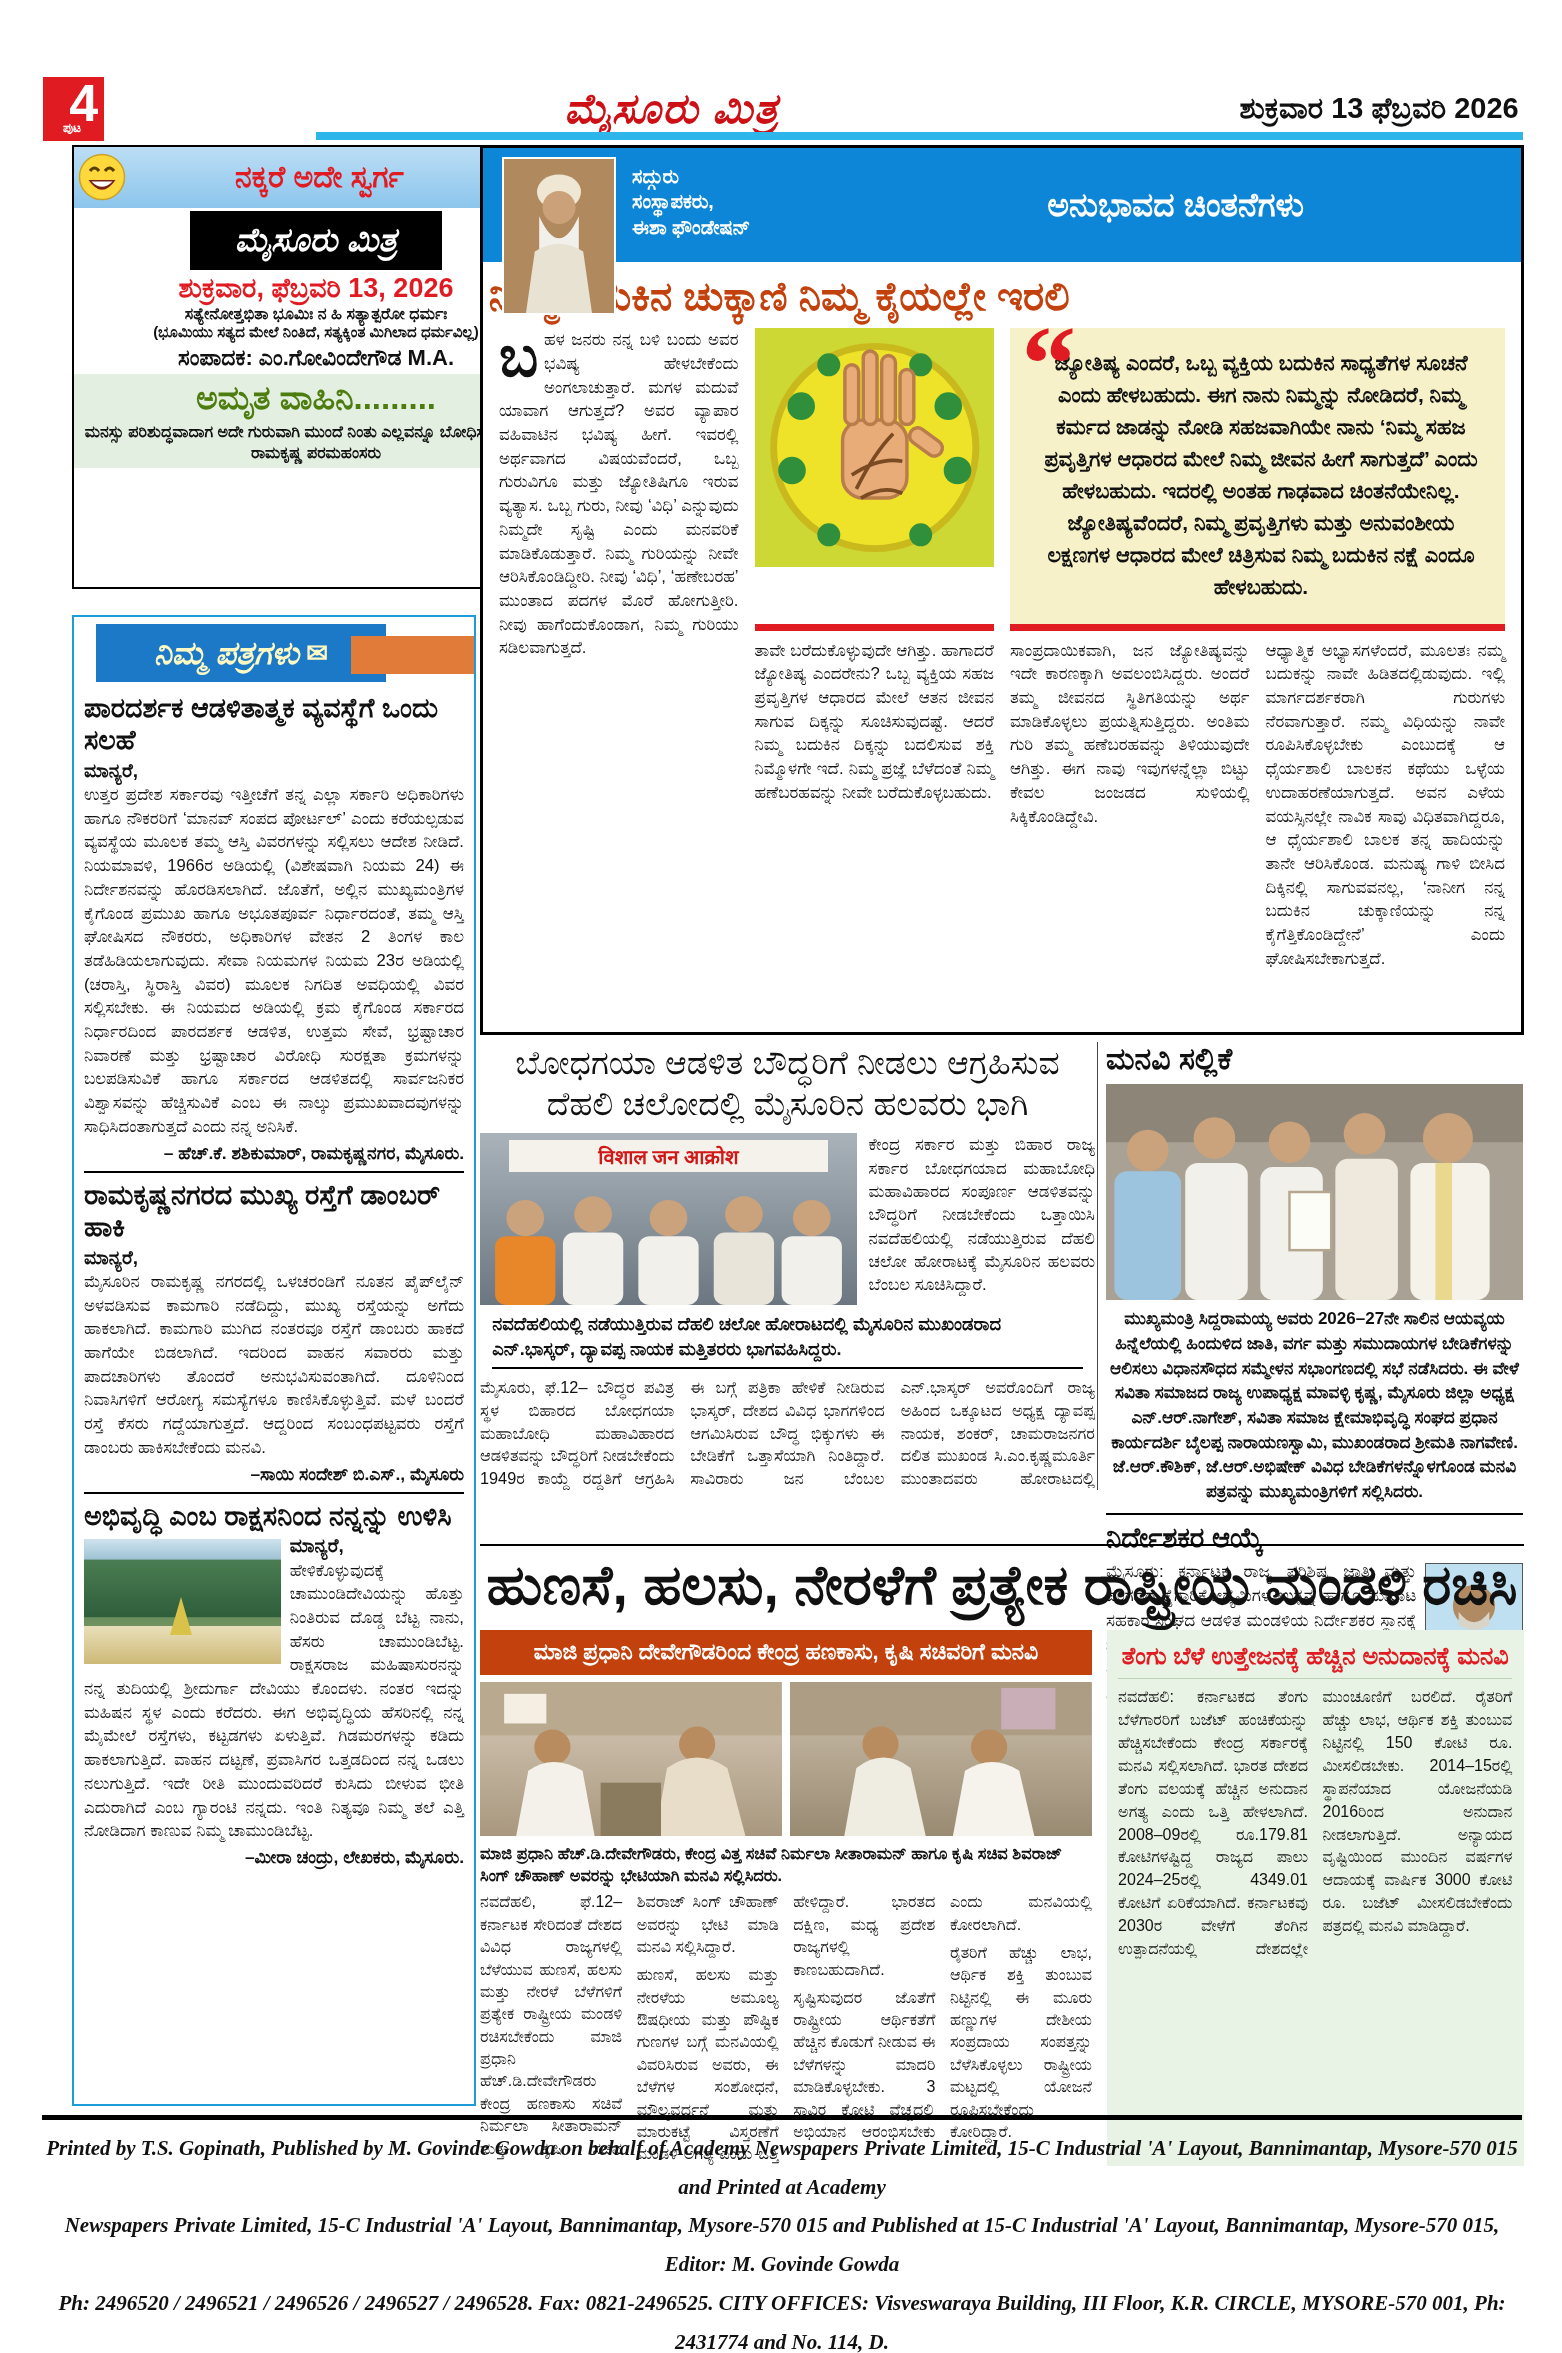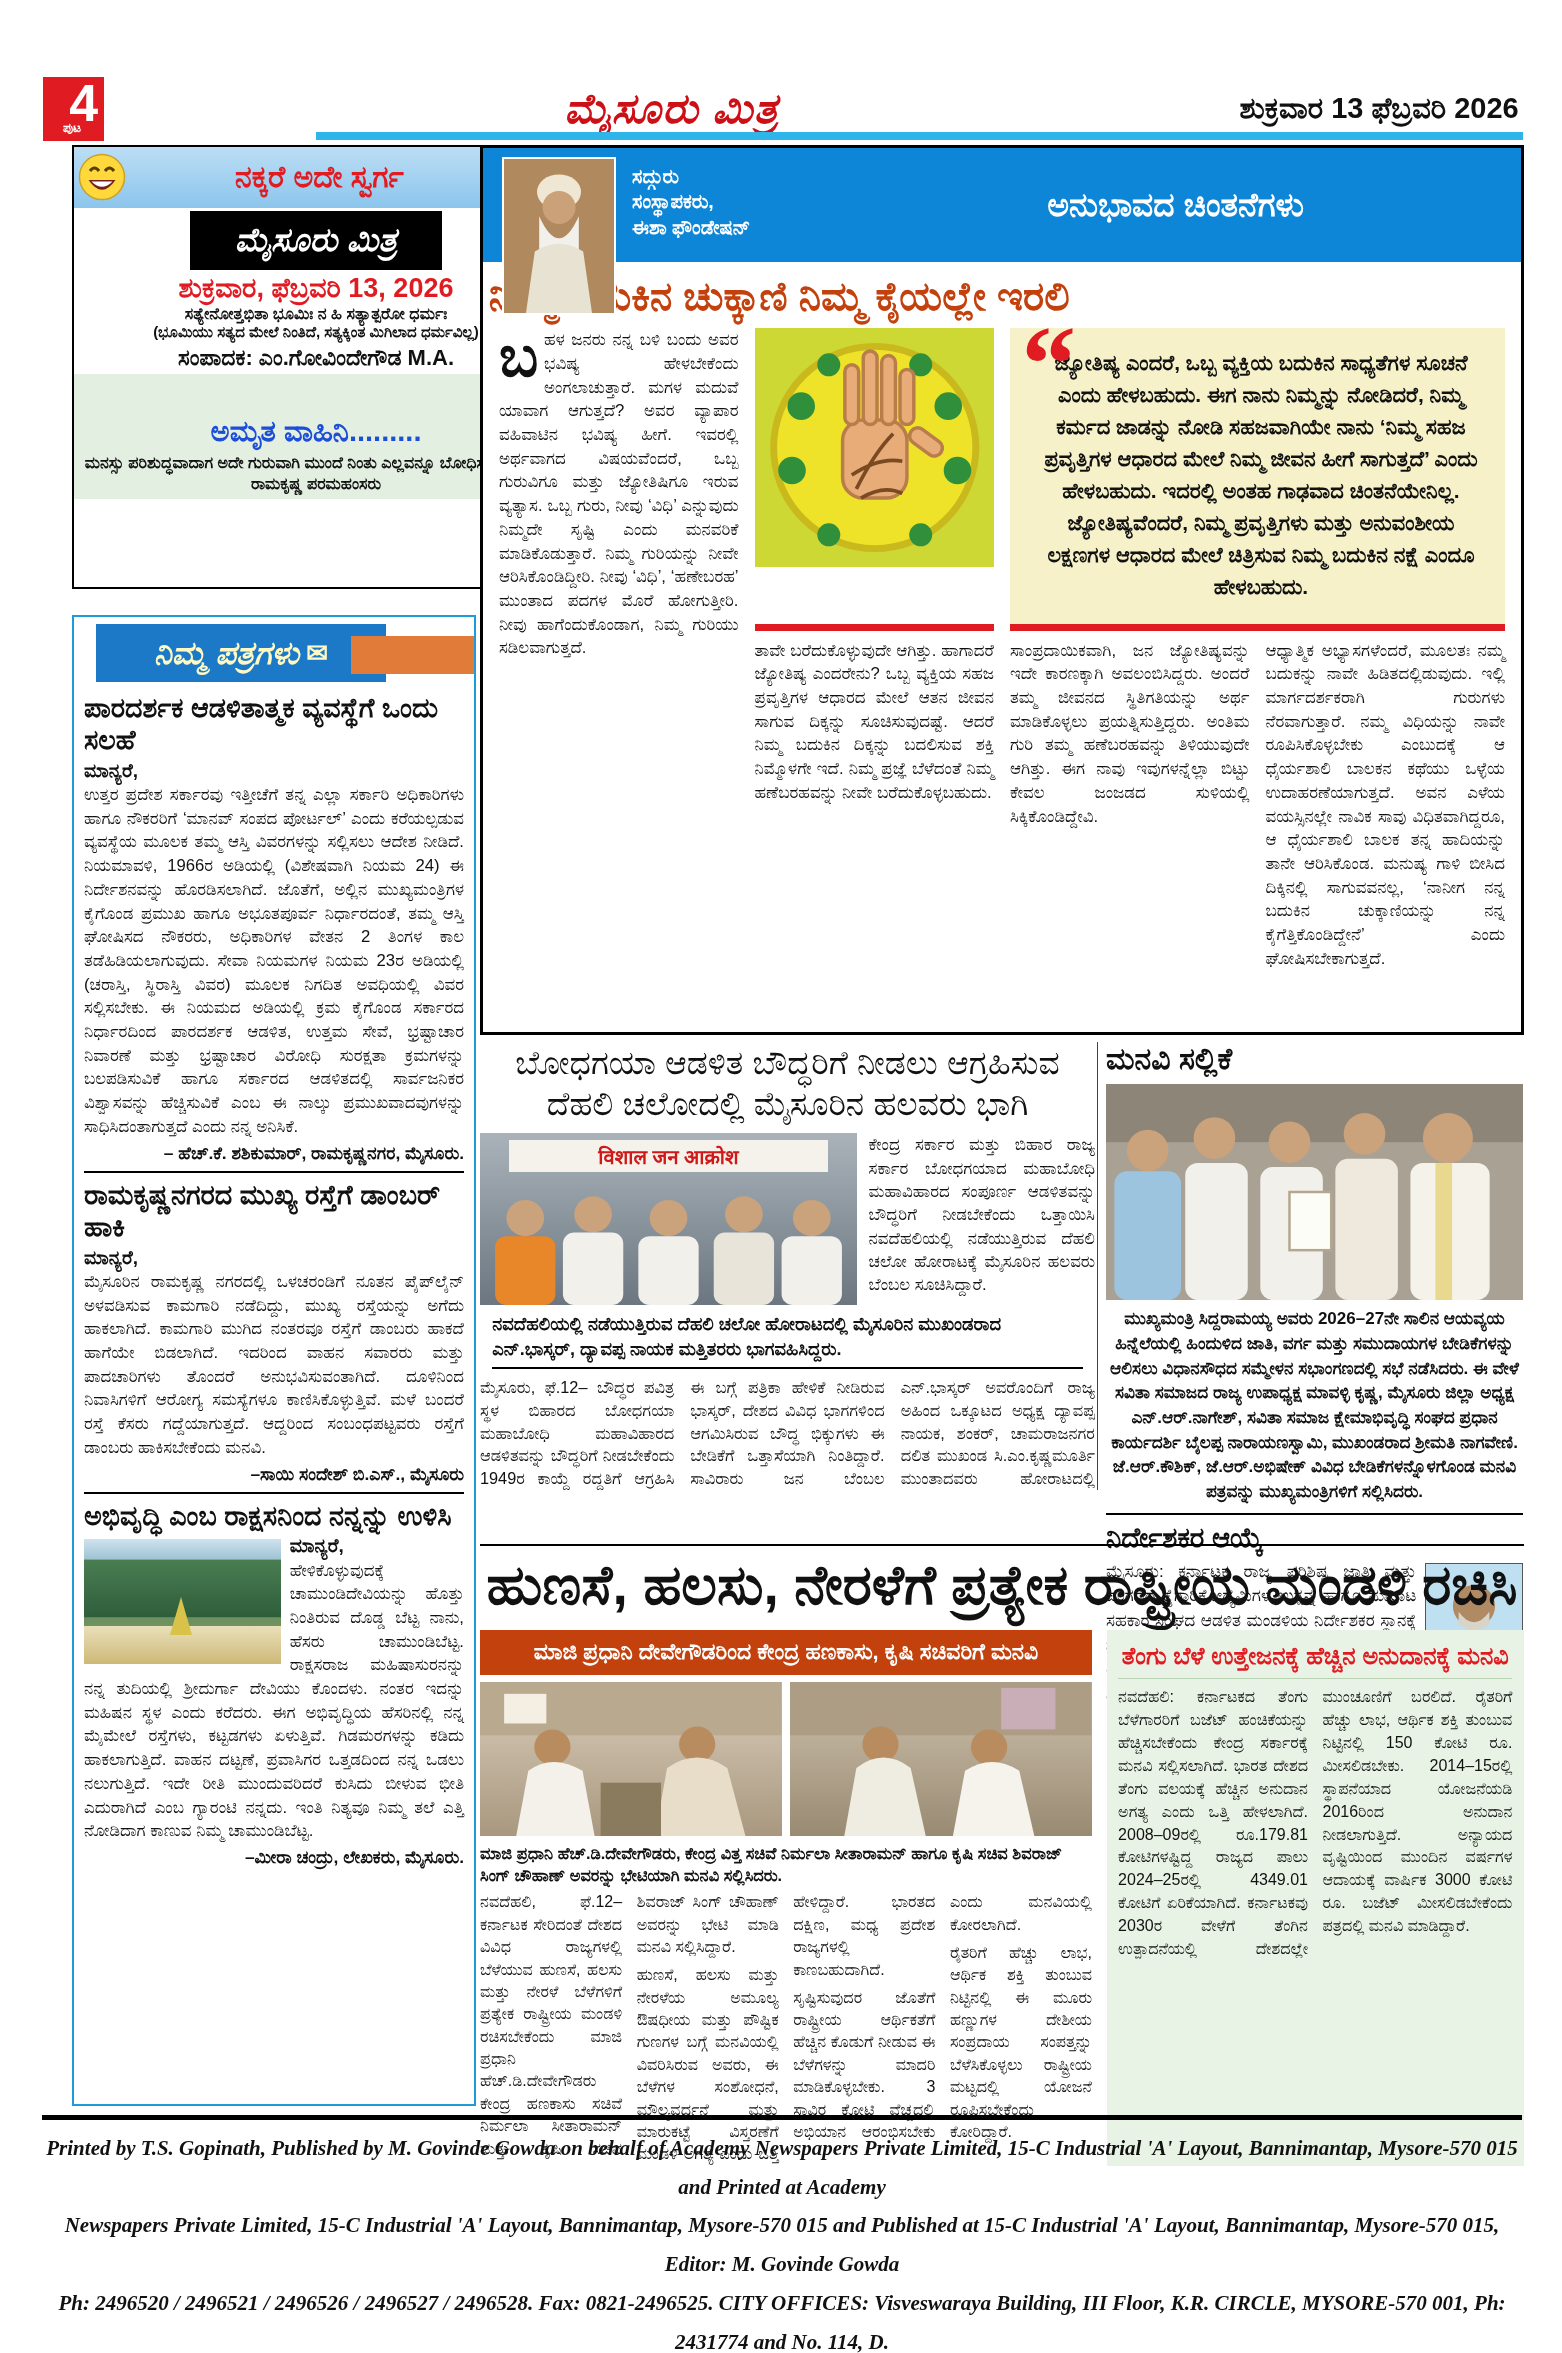--- a/index.html
+++ b/index.html
@@ -24,21 +24,21 @@
   .joke-title{color:#e11b22;font-size:30px;font-weight:bold;flex:1;text-align:center;}
   .joke-text{padding:5.8px 10px 1.4px;font-size:17.4px;font-weight:600;line-height:1.45;text-align:justify;}
   .joke-text p{margin:0 0 2.9px;}
   .nameplate{width:252px;height:59px;background:#000;color:#fff;margin:2.9px auto;display:flex;
              align-items:center;justify-content:center;font-size:33px;font-weight:bold;font-style:italic;}
   .joke-date{text-align:center;color:#e11b22;font-size:27px;font-weight:bold;margin:2.9px 0 1.4px;}
   .motto1{text-align:center;font-size:16px;font-weight:bold;}
   .motto2{text-align:center;font-size:15px;font-weight:bold;}
   .editor{text-align:center;font-size:22px;font-weight:bold;margin:4.3px 0 2.9px;}
   .amrutha{background:#e3efe1;padding:4.3px 7.2px;text-align:center;}
-  .amrutha-title{color:#1d4ed8;font-size:29px;font-weight:bold;margin-top:36px;}
+  .amrutha-title{color:#4d7c0f;font-size:33px;font-weight:bold;}
   .amrutha-text{font-size:16px;font-weight:600;margin-top:2.9px;line-height:1.35;}
   
   .letters-box{position:absolute;left:72px;top:615px;width:404px;height:1491px;border:2.9px solid #1e9cd7;
                box-sizing:border-box;padding:0 10px;overflow:hidden;}
   .letters-banner{position:relative;height:62px;margin:7.2px -10px 2.9px;}
   .letters-banner .blue{position:absolute;left:22px;top:0;width:290px;height:58px;background:#1b79c8;
         color:#fef9c3;display:flex;align-items:center;justify-content:center;gap:7.2px;
         font-size:32px;font-weight:bold;font-style:italic;}
   .letters-banner .orange{position:absolute;right:0;top:11.6px;width:123px;height:38px;background:#e07b39;}
   .pen-glyph{font-size:26px;font-style:normal;}

